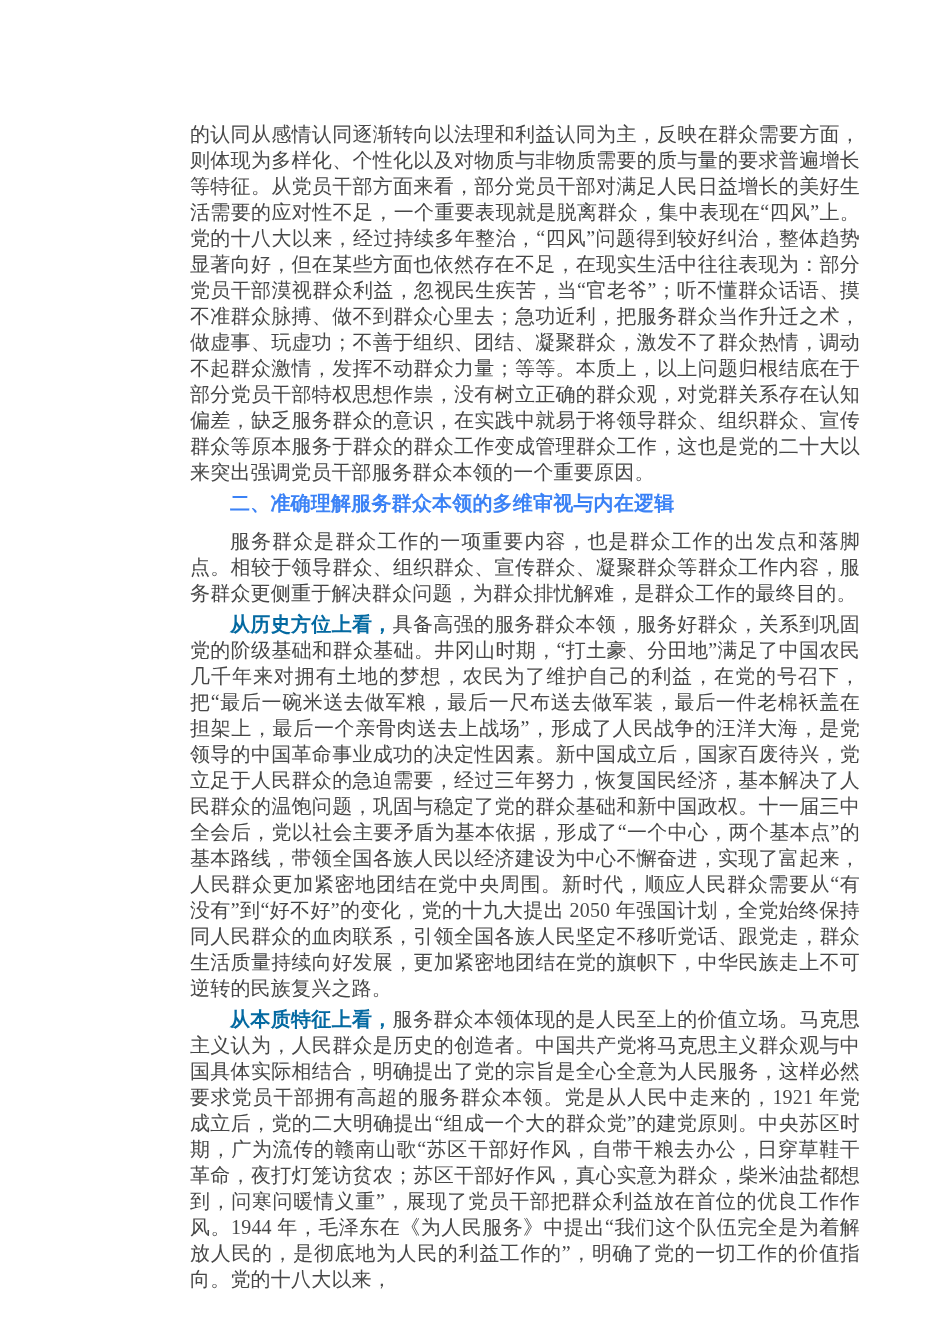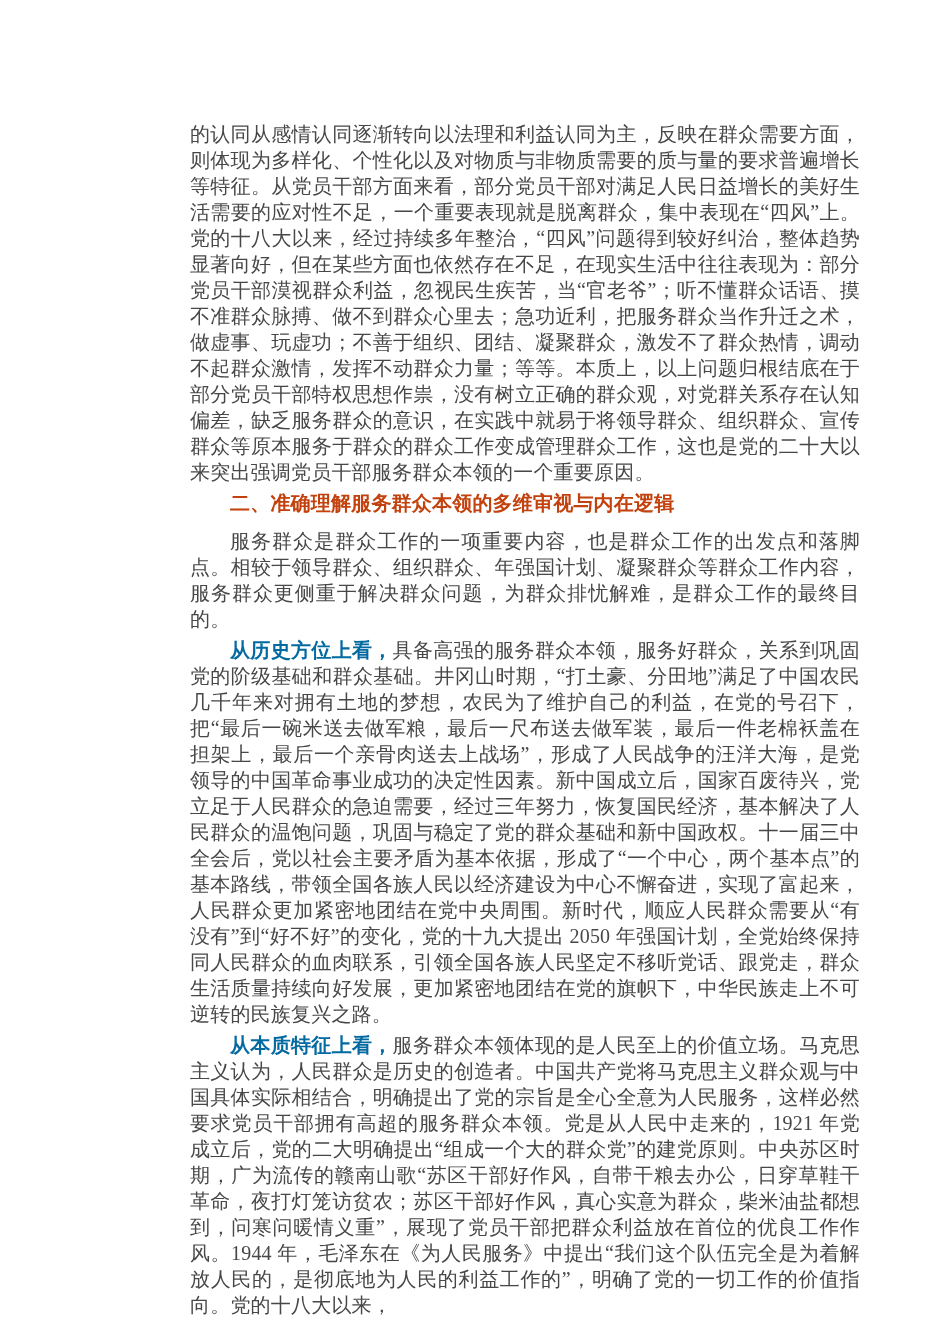--- a/index.html
+++ b/index.html
@@ -46,18 +46,18 @@
     font-weight: bold;
     color: #0369a1;
   }
 </style>
 </head>
 <body style="background: rgb(255, 255, 255);">
 
 <div class="page">
   <div class="doc-body" style="color: rgb(71, 71, 71);">
       <p class=""><span class="run">的认同从感情认同逐渐转向以法理和利益认同为主，反映在群众需要方面，则体现为多样化、个性化以及对物质与非物质需要的质与量的要求普遍增长等特征。从党员干部方面来看，部分党员干部对满足人民日益增长的美好生活需要的应对性不足，一个重要表现就是脱离群众，集中表现在“四风”上。党的十八大以来，经过持续多年整治，“四风”问题得到较好纠治，整体趋势显著向好，但在某些方面也依然存在不足，在现实生活中往往表现为：部分党员干部漠视群众利益，忽视民生疾苦，当“官老爷”；听不懂群众话语、摸不准群众脉搏、做不到群众心里去；急功近利，把服务群众当作升迁之术，做虚事、玩虚功；不善于组织、团结、凝聚群众，激发不了群众热情，调动不起群众激情，发挥不动群众力量；等等。本质上，以上问题归根结底在于部分党员干部特权思想作祟，没有树立正确的群众观，对党群关系存在认知偏差，缺乏服务群众的意识，在实践中就易于将领导群众、组织群众、宣传群众等原本服务于群众的群众工作变成管理群众工作，这也是党的二十大以来突出强调党员干部服务群众本领的一个重要原因。</span></p>
-      <p class="heading indent"><span class="run-bold" style="color: #c2410c;">二、准确理解服务群众本领的多维审视与内在逻辑</span></p>
-      <p class=" indent"><span class="run">服务群众是群众工作的一项重要内容，也是群众工作的出发点和落脚点。相较于领导群众、组织群众、年强国计划、凝聚群众等群众工作内容，服务群众更侧重于解决群众问题，为群众排忧解难，是群众工作的最终目的。</span></p>
+      <p class="heading indent"><span class="run-bold" style="color: #3b82f6;">二、准确理解服务群众本领的多维审视与内在逻辑</span></p>
+      <p class=" indent"><span class="run">服务群众是群众工作的一项重要内容，也是群众工作的出发点和落脚点。相较于领导群众、组织群众、宣传群众、凝聚群众等群众工作内容，服务群众更侧重于解决群众问题，为群众排忧解难，是群众工作的最终目的。</span></p>
       <p class=" indent"><span class="run-bold">从历史方位上看，</span><span class="run">具备高强的服务群众本领，服务好群众，关系到巩固党的阶级基础和群众基础。井冈山时期，“打土豪、分田地”满足了中国农民几千年来对拥有土地的梦想，农民为了维护自己的利益，在党的号召下，把“最后一碗米送去做军粮，最后一尺布送去做军装，最后一件老棉袄盖在担架上，最后一个亲骨肉送去上战场”，形成了人民战争的汪洋大海，是党领导的中国革命事业成功的决定性因素。新中国成立后，国家百废待兴，党立足于人民群众的急迫需要，经过三年努力，恢复国民经济，基本解决了人民群众的温饱问题，巩固与稳定了党的群众基础和新中国政权。十一届三中全会后，党以社会主要矛盾为基本依据，形成了“一个中心，两个基本点”的基本路线，带领全国各族人民以经济建设为中心不懈奋进，实现了富起来，人民群众更加紧密地团结在党中央周围。新时代，顺应人民群众需要从“有没有”到“好不好”的变化，党的十九大提出 2050 年强国计划，全党始终保持同人民群众的血肉联系，引领全国各族人民坚定不移听党话、跟党走，群众生活质量持续向好发展，更加紧密地团结在党的旗帜下，中华民族走上不可逆转的民族复兴之路。</span></p>
       <p class=" indent"><span class="run-bold">从本质特征上看，</span><span class="run">服务群众本领体现的是人民至上的价值立场。马克思主义认为，人民群众是历史的创造者。中国共产党将马克思主义群众观与中国具体实际相结合，明确提出了党的宗旨是全心全意为人民服务，这样必然要求党员干部拥有高超的服务群众本领。党是从人民中走来的，1921 年党成立后，党的二大明确提出“组成一个大的群众党”的建党原则。中央苏区时期，广为流传的赣南山歌“苏区干部好作风，自带干粮去办公，日穿草鞋干革命，夜打灯笼访贫农；苏区干部好作风，真心实意为群众，柴米油盐都想到，问寒问暖情义重”，展现了党员干部把群众利益放在首位的优良工作作风。1944 年，毛泽东在《为人民服务》中提出“我们这个队伍完全是为着解放人民的，是彻底地为人民的利益工作的”，明确了党的一切工作的价值指向。党的十八大以来，</span></p>
     </div>
 </div>
 
 </body></html>

